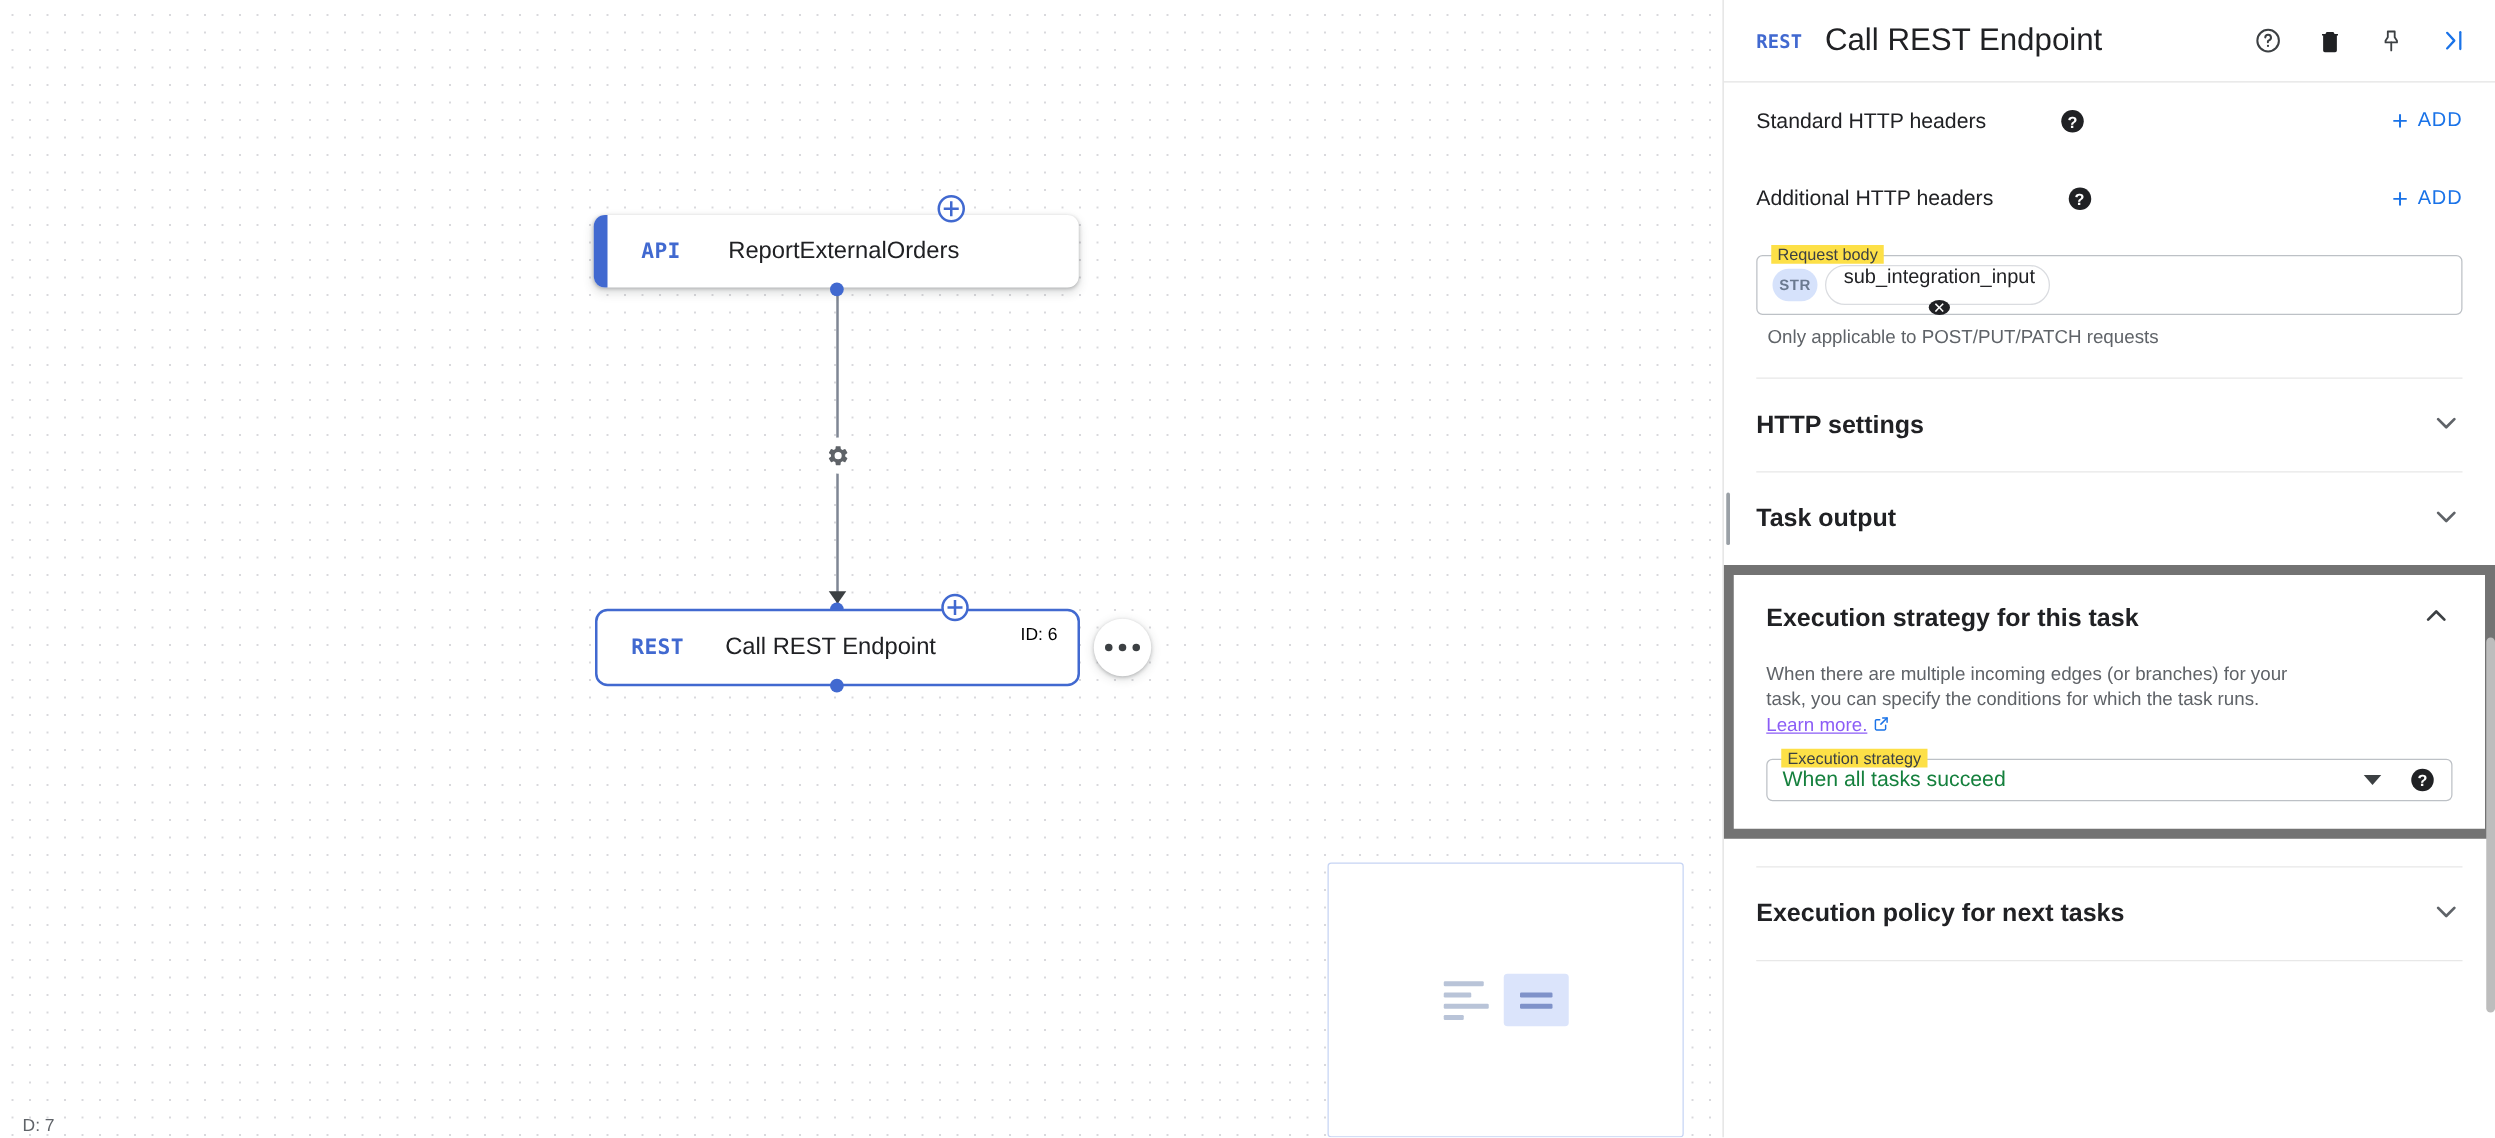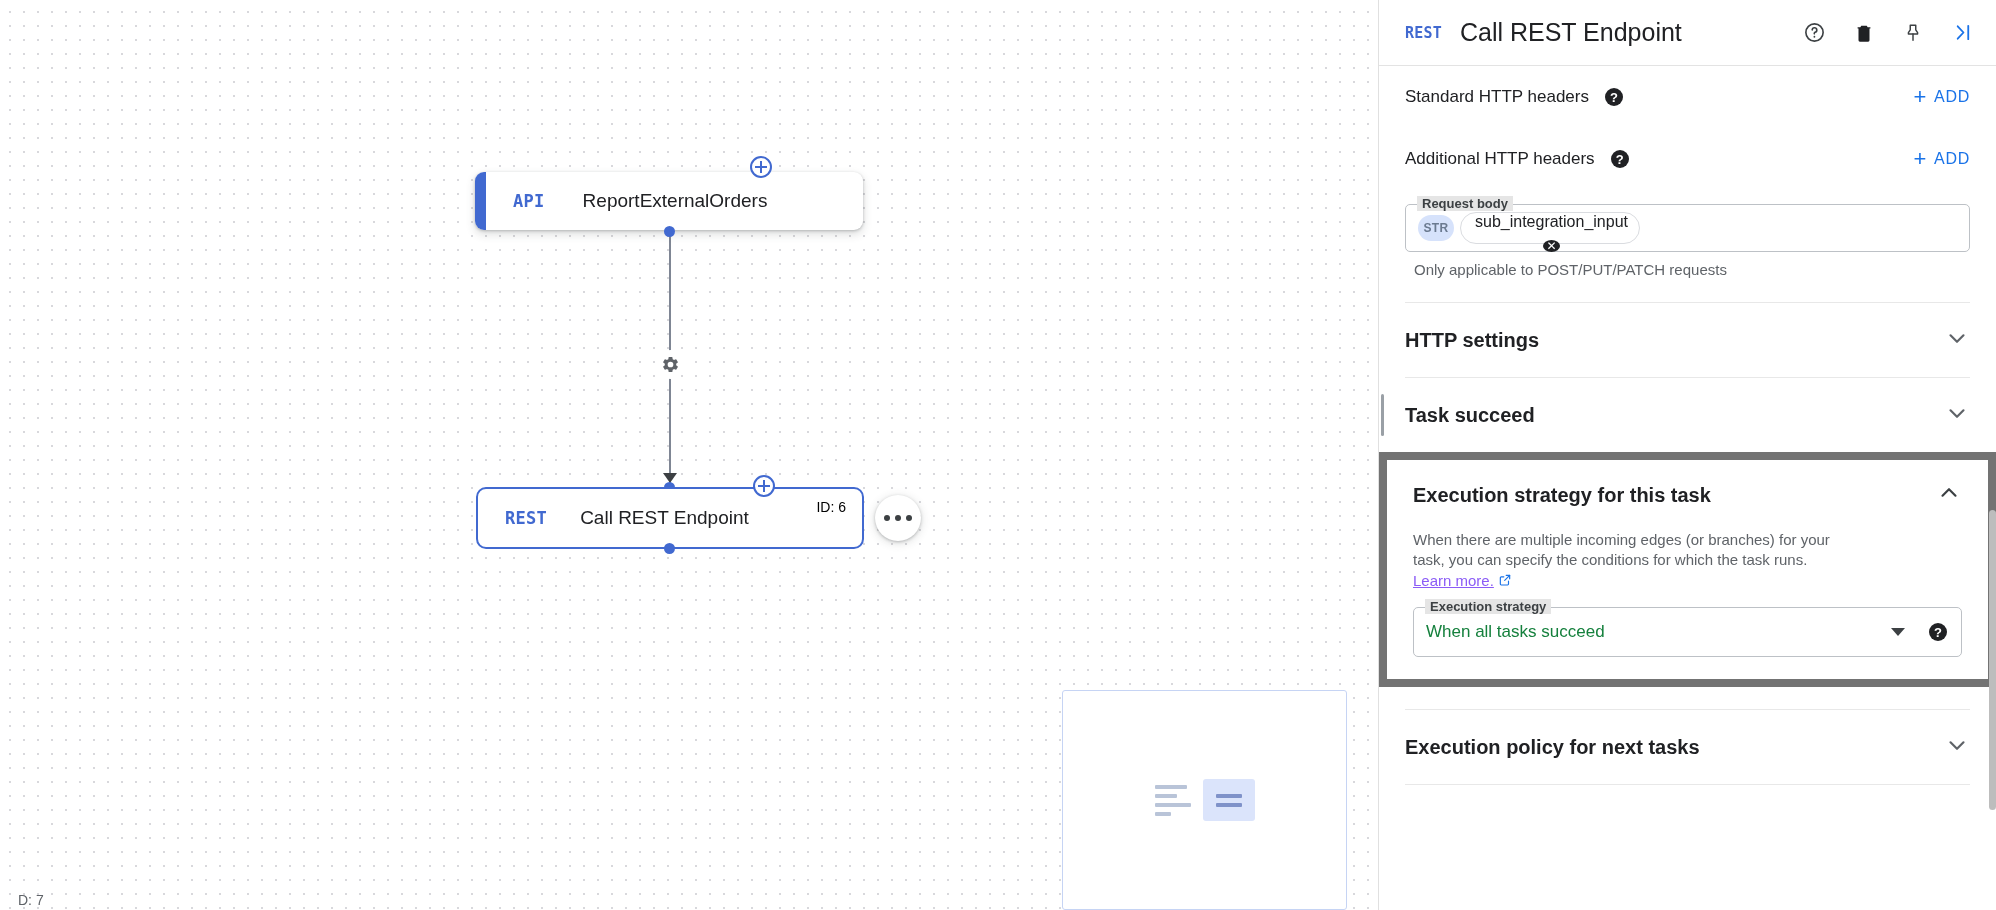--- a/index.html
+++ b/index.html
@@ -210,20 +210,21 @@
     flex: 1;
     overflow: hidden;
     position: relative;
   }
 
   .section { padding: 0 26px; }
 
   .row-header {
     display: flex; align-items: center;
     height: 62px;
+    gap: 44px;
   }
   .row-label { font-size: 17px; color: #202124; }
   .help-dot {
     width: 18px; height: 18px; border-radius: 50%;
     background: #202124; color: #fff;
     font-size: 13px; font-weight: 700;
     display: inline-flex; align-items: center; justify-content: center;
     margin-left: 16px; cursor: pointer;
   }
   .add-btn {
@@ -240,23 +241,23 @@
     border: 1px solid #bdc1c6;
     border-radius: 5px;
     height: 48px;
     display: flex; align-items: center;
     padding: 0 12px;
     margin-top: 14px;
   }
   .field-legend {
     position: absolute;
     top: -9px; left: 11px;
-    background: #e5e5e5;
+    background: #fde047;
     padding: 0 5px;
-    font-size: 13px; font-weight: 700;
+    font-size: 13px; font-weight: 400;
     color: #3c4043;
   }
   .chip-type {
     width: 36px; height: 26px;
     border-radius: 13px;
     background: #d6e2fb;
     color: #6b7a90;
     font-size: 12px; font-weight: 600;
     display: flex; align-items: center; justify-content: center;
     letter-spacing: .4px;
@@ -314,21 +315,21 @@
     line-height: 1.36;
     padding: 0 26px;
     max-width: 470px;
   }
   .es-link { color: #8b5cf6; text-decoration: underline; cursor: pointer; }
   .es-field-wrap { padding: 16px 26px 22px 26px; }
   .select-field {
     position: relative;
     border: 1px solid #bdc1c6;
     border-radius: 5px;
-    height: 50px;
+    height: 34px;
     display: flex; align-items: center;
     padding: 0 14px 0 12px;
   }
   .select-value { font-size: 17px; color: #15803d; }
   .select-caret {
     margin-left: auto;
     width: 0; height: 0;
     border-left: 7px solid transparent;
     border-right: 7px solid transparent;
     border-top: 8px solid #3c4043;
@@ -477,21 +478,21 @@
         <span class="chev">
           <svg width="26" height="26" viewBox="0 0 24 24" fill="none" stroke="#5f6368" stroke-width="2" stroke-linecap="round" stroke-linejoin="round">
               <path d="M6 9.5l6 6 6-6"></path>
             </svg>
         </span>
       </div>
       <div class="divider" style="margin:0 26px;"></div>
 
       <div class="accordion">
         <span class="scroll-tick"></span>
-        <span class="accordion-title">Task succeed</span>
+        <span class="accordion-title">Task output</span>
         <span class="chev">
           <svg width="26" height="26" viewBox="0 0 24 24" fill="none" stroke="#5f6368" stroke-width="2" stroke-linecap="round" stroke-linejoin="round">
               <path d="M6 9.5l6 6 6-6"></path>
             </svg>
         </span>
       </div>
 
       <div class="highlight-box">
         <div class="accordion">
           <span class="accordion-title">Execution strategy for this task</span>

